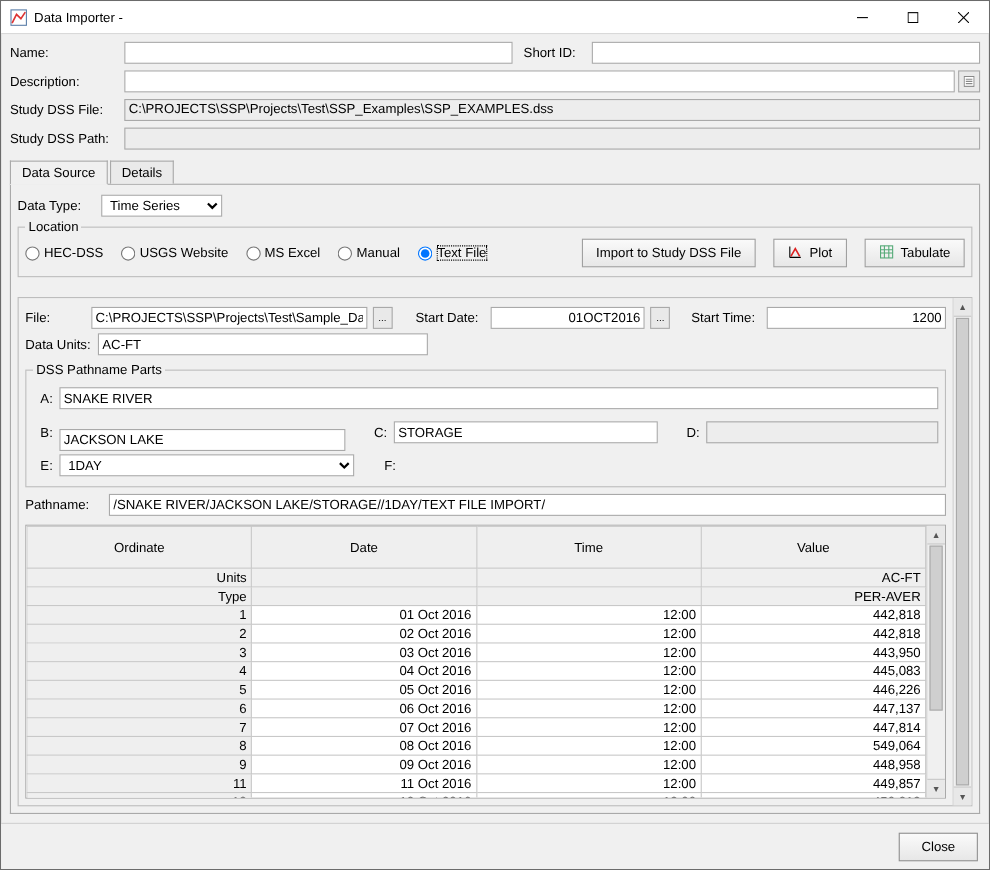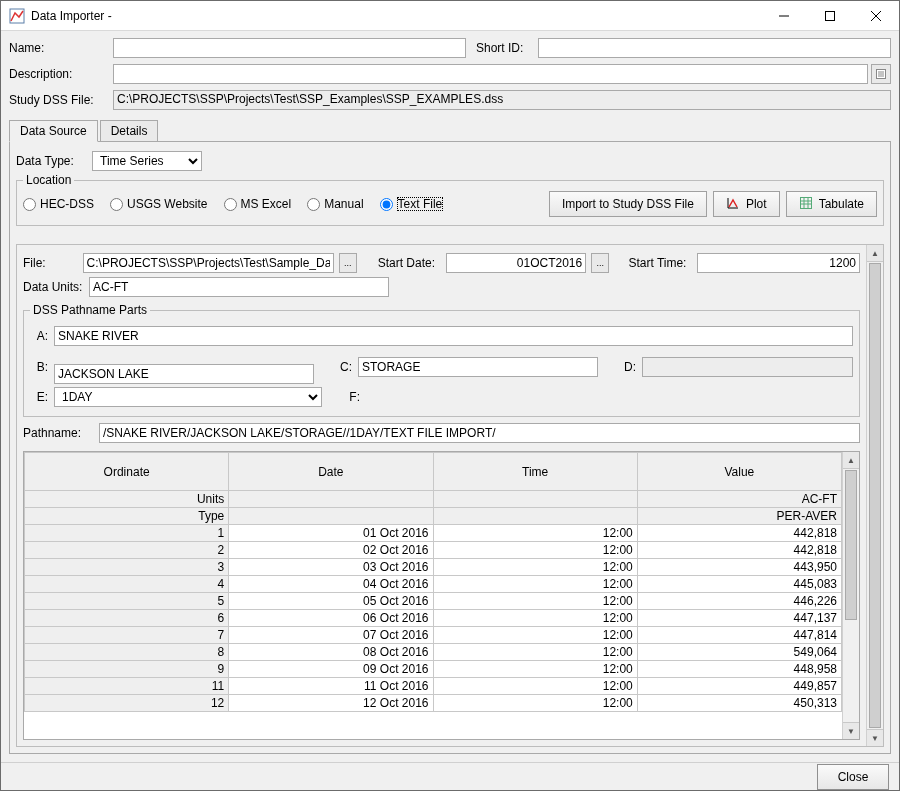--- a/index.html
+++ b/index.html
@@ -114,21 +114,21 @@
   
   fieldset.location {
     border:1px solid #bdbdbd;
     padding:4px 6px 8px 6px;
     margin:2px 0 18px 0;
   }
   fieldset.location legend { font-size:12px; padding:0 3px; }
   .loc-row { display:flex; align-items:center; gap:6px; flex-wrap:nowrap; }
   .radio-wrap { display:flex; align-items:center; gap:4px; margin-right:10px; }
   .radio-wrap input { margin:0; }
-  .loc-btns { margin-left:auto; display:flex; gap:6px;border-radius:13px; }
+  .loc-btns { margin-left:auto; display:flex; gap:16px;border-radius:13px; }
   button.action {
     height:26px;
     border:1px solid #a0a0a0;
     background:linear-gradient(#fafafa,#e7e7e7);
     padding:0 12px;
     font-family:inherit;
     font-size:12px;
     display:flex;align-items:center;gap:6px;
   }
 
@@ -209,21 +209,21 @@
     padding:0 4px;
     text-align:right;
     white-space:nowrap;
     overflow:hidden;
   }
   table.grid tr.metarow td { background:#efefef; }
   table.grid tr.metarow td:first-child { text-align:right; }
 
   
   .footer {
-    height:28px;
+    height:42px;
     border-top:1px solid #d0d0d0;
     display:flex;
     align-items:center;
     justify-content:flex-end;
     padding:0 10px;
     background:#f0f0f0;
   }
   button.close-btn {
     height:26px; width:72px;
     border:1px solid #8f8f8f;
@@ -281,20 +281,24 @@
             <rect x="0.5" y="0.5" width="9" height="9" fill="#fff" stroke="#888"></rect>
             <line x1="2" y1="3" x2="8" y2="3" stroke="#888"></line>
             <line x1="2" y1="5" x2="8" y2="5" stroke="#888"></line>
             <line x1="2" y1="7" x2="8" y2="7" stroke="#888"></line>
           </svg>
       </div>
     </div>
     <div class="form-row">
       <span class="lbl">Study DSS File:</span>
       <div class="readonly-field flex1">C:\PROJECTS\SSP\Projects\Test\SSP_Examples\SSP_EXAMPLES.dss</div>
+    </div>
+    <div class="form-row">
+      <span class="lbl">Study DSS Path:</span>
+      <div class="readonly-field flex1"></div>
     </div>
 
     <div class="tabstrip">
       <div class="tab active">Data Source</div>
       <div class="tab">Details</div>
     </div>
 
     <div class="tabpanel">
 
       <div class="form-row" style="margin-bottom:0">

